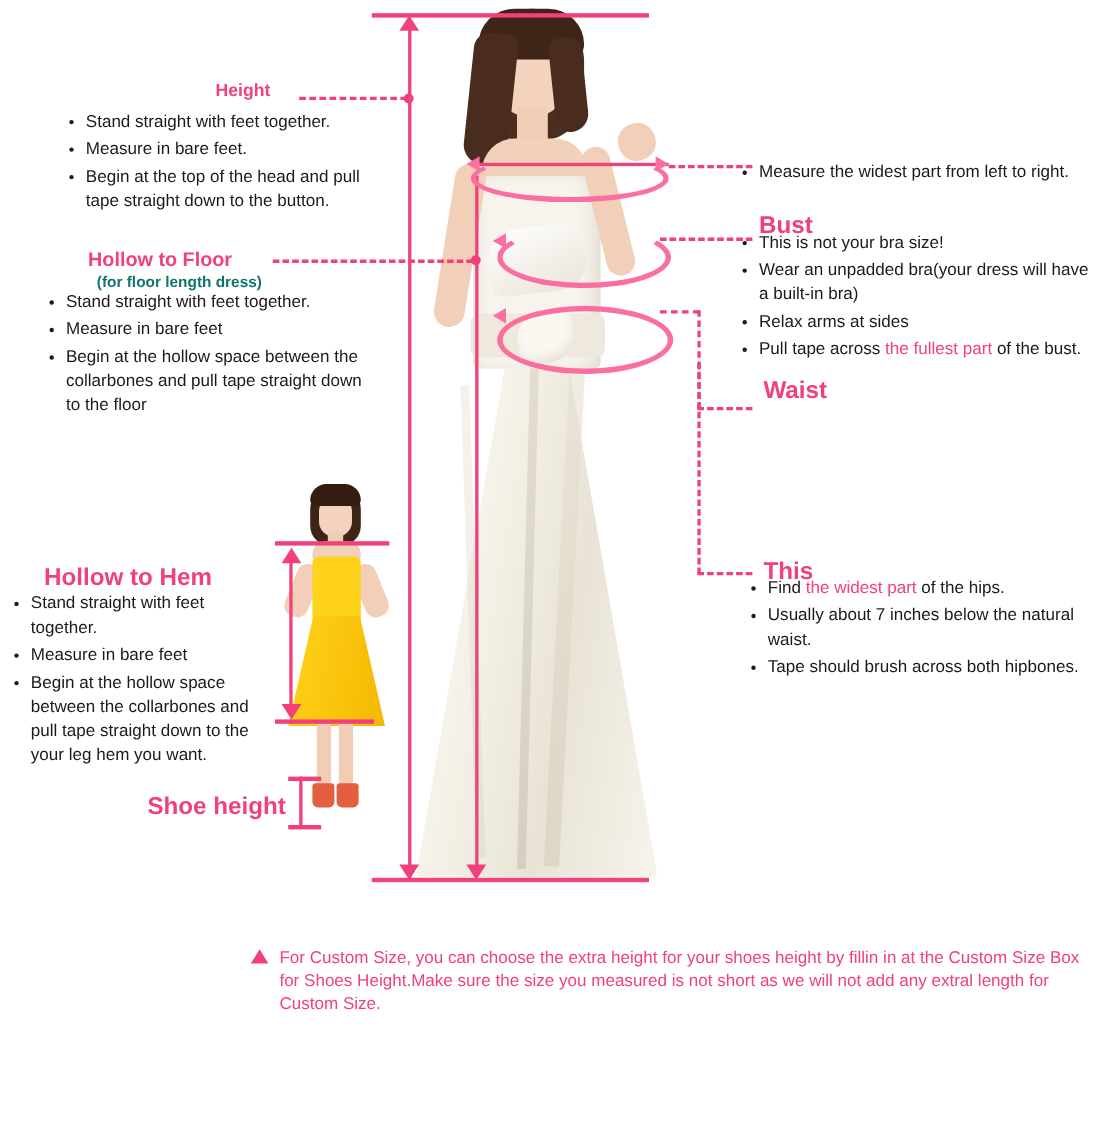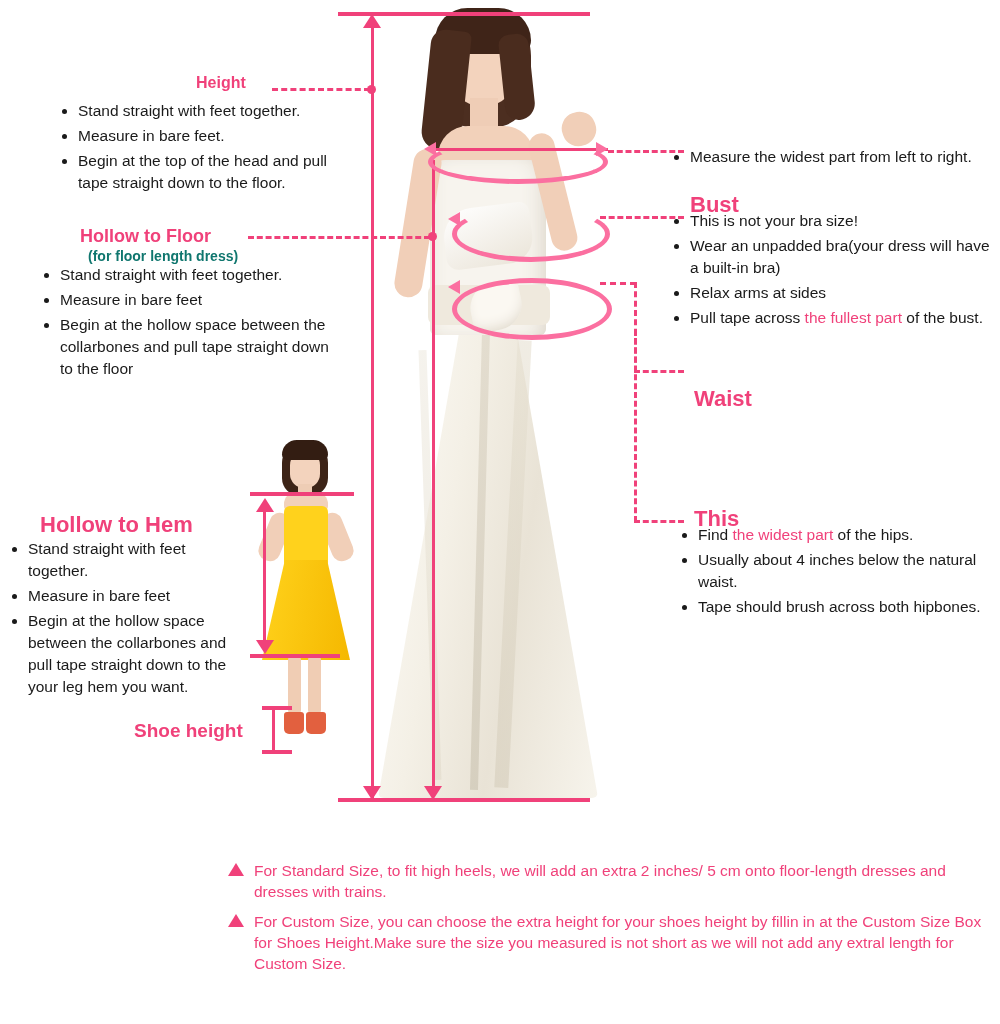--- a/index.html
+++ b/index.html
@@ -288,21 +288,21 @@
 
   <div class="pinkline vline" style="left:272px;top:706px;height:46px;"></div>
   <div class="caplineH" style="left:262px;top:706px;width:30px;"></div>
   <div class="caplineH" style="left:262px;top:750px;width:30px;"></div>
 
   <div class="label" style="left:196px;top:74px;font-size:16px;">Height</div>
   <div class="bullets" style="left:60px;top:100px;width:300px;">
     <ul>
       <li>Stand straight with feet together.</li>
       <li>Measure in bare feet.</li>
-      <li>Begin at the top of the head and pull tape straight down to the floor.</li>
+      <li>Begin at the top of the head and pull tape straight down to the button.</li>
     </ul>
   </div>
 
   <div class="label" style="left:80px;top:226px;font-size:18px;">Hollow to Floor</div>
   <div class="sublabel" style="left:88px;top:248px;font-size:14px;">(for floor length dress)</div>
   <div class="bullets" style="left:42px;top:264px;width:300px;">
     <ul>
       <li>Stand straight with feet together.</li>
       <li>Measure in bare feet</li>
       <li>Begin at the hollow space between the collarbones and pull tape straight down to the floor</li>
@@ -311,53 +311,49 @@
 
   <div class="label" style="left:40px;top:512px;font-size:22px;">Hollow to Hem</div>
   <div class="bullets" style="left:10px;top:538px;width:230px;">
     <ul>
       <li>Stand straight with feet together.</li>
       <li>Measure in bare feet</li>
       <li>Begin at the hollow space between the collarbones and pull tape straight down to the your leg hem  you want.</li>
     </ul>
   </div>
 
-  <div class="label" style="left:134px;top:720px;font-size:19px;">Shoe height</div>
+  <div class="label" style="left:134px;top:720px;font-size:22px;">Shoe height</div>
 
   <div class="bullets" style="left:672px;top:146px;width:330px;">
     <ul>
       <li>Measure the widest part from left to right.</li>
     </ul>
   </div>
 
   <div class="label" style="left:690px;top:192px;font-size:22px;">Bust</div>
   <div class="bullets" style="left:672px;top:210px;width:330px;">
     <ul>
       <li>This is not your bra size!</li>
       <li>Wear an unpadded bra(your dress will have a built-in bra)</li>
       <li>Relax arms at sides</li>
       <li>Pull tape across <span class="hl">the fullest part</span> of the bust.</li>
     </ul>
   </div>
 
-  <div class="label" style="left:694px;top:342px;font-size:22px;margin-top:44px;">Waist</div>
+  <div class="label" style="left:694px;top:342px;font-size:22px;">Waist</div>
 
   <div class="label" style="left:694px;top:506px;font-size:22px;">This</div>
   <div class="bullets" style="left:680px;top:524px;width:320px;">
     <ul>
       <li>Find <span class="hl">the widest part</span> of the hips.</li>
-      <li>Usually about 4 inches below the natural waist.</li>
+      <li>Usually about 7 inches below the natural waist.</li>
       <li>Tape should brush across both hipbones.</li>
     </ul>
   </div>
 
   <div class="notes">
-    <div class="note">
-      <span class="tri"></span>
-      <span>For Standard Size, to fit high heels, we will add an extra 2 inches/ 5  cm onto floor-length dresses and dresses with trains.</span>
-    </div>
     <div class="note">
       <span class="tri"></span>
       <span>For Custom Size, you can choose the extra height for your shoes height by fillin in at the Custom Size Box for Shoes Height.Make sure the size you measured is not short as we will not add any extral length for Custom Size.</span>
     </div>
   </div>
 
 </div>
 
 </body></html>

